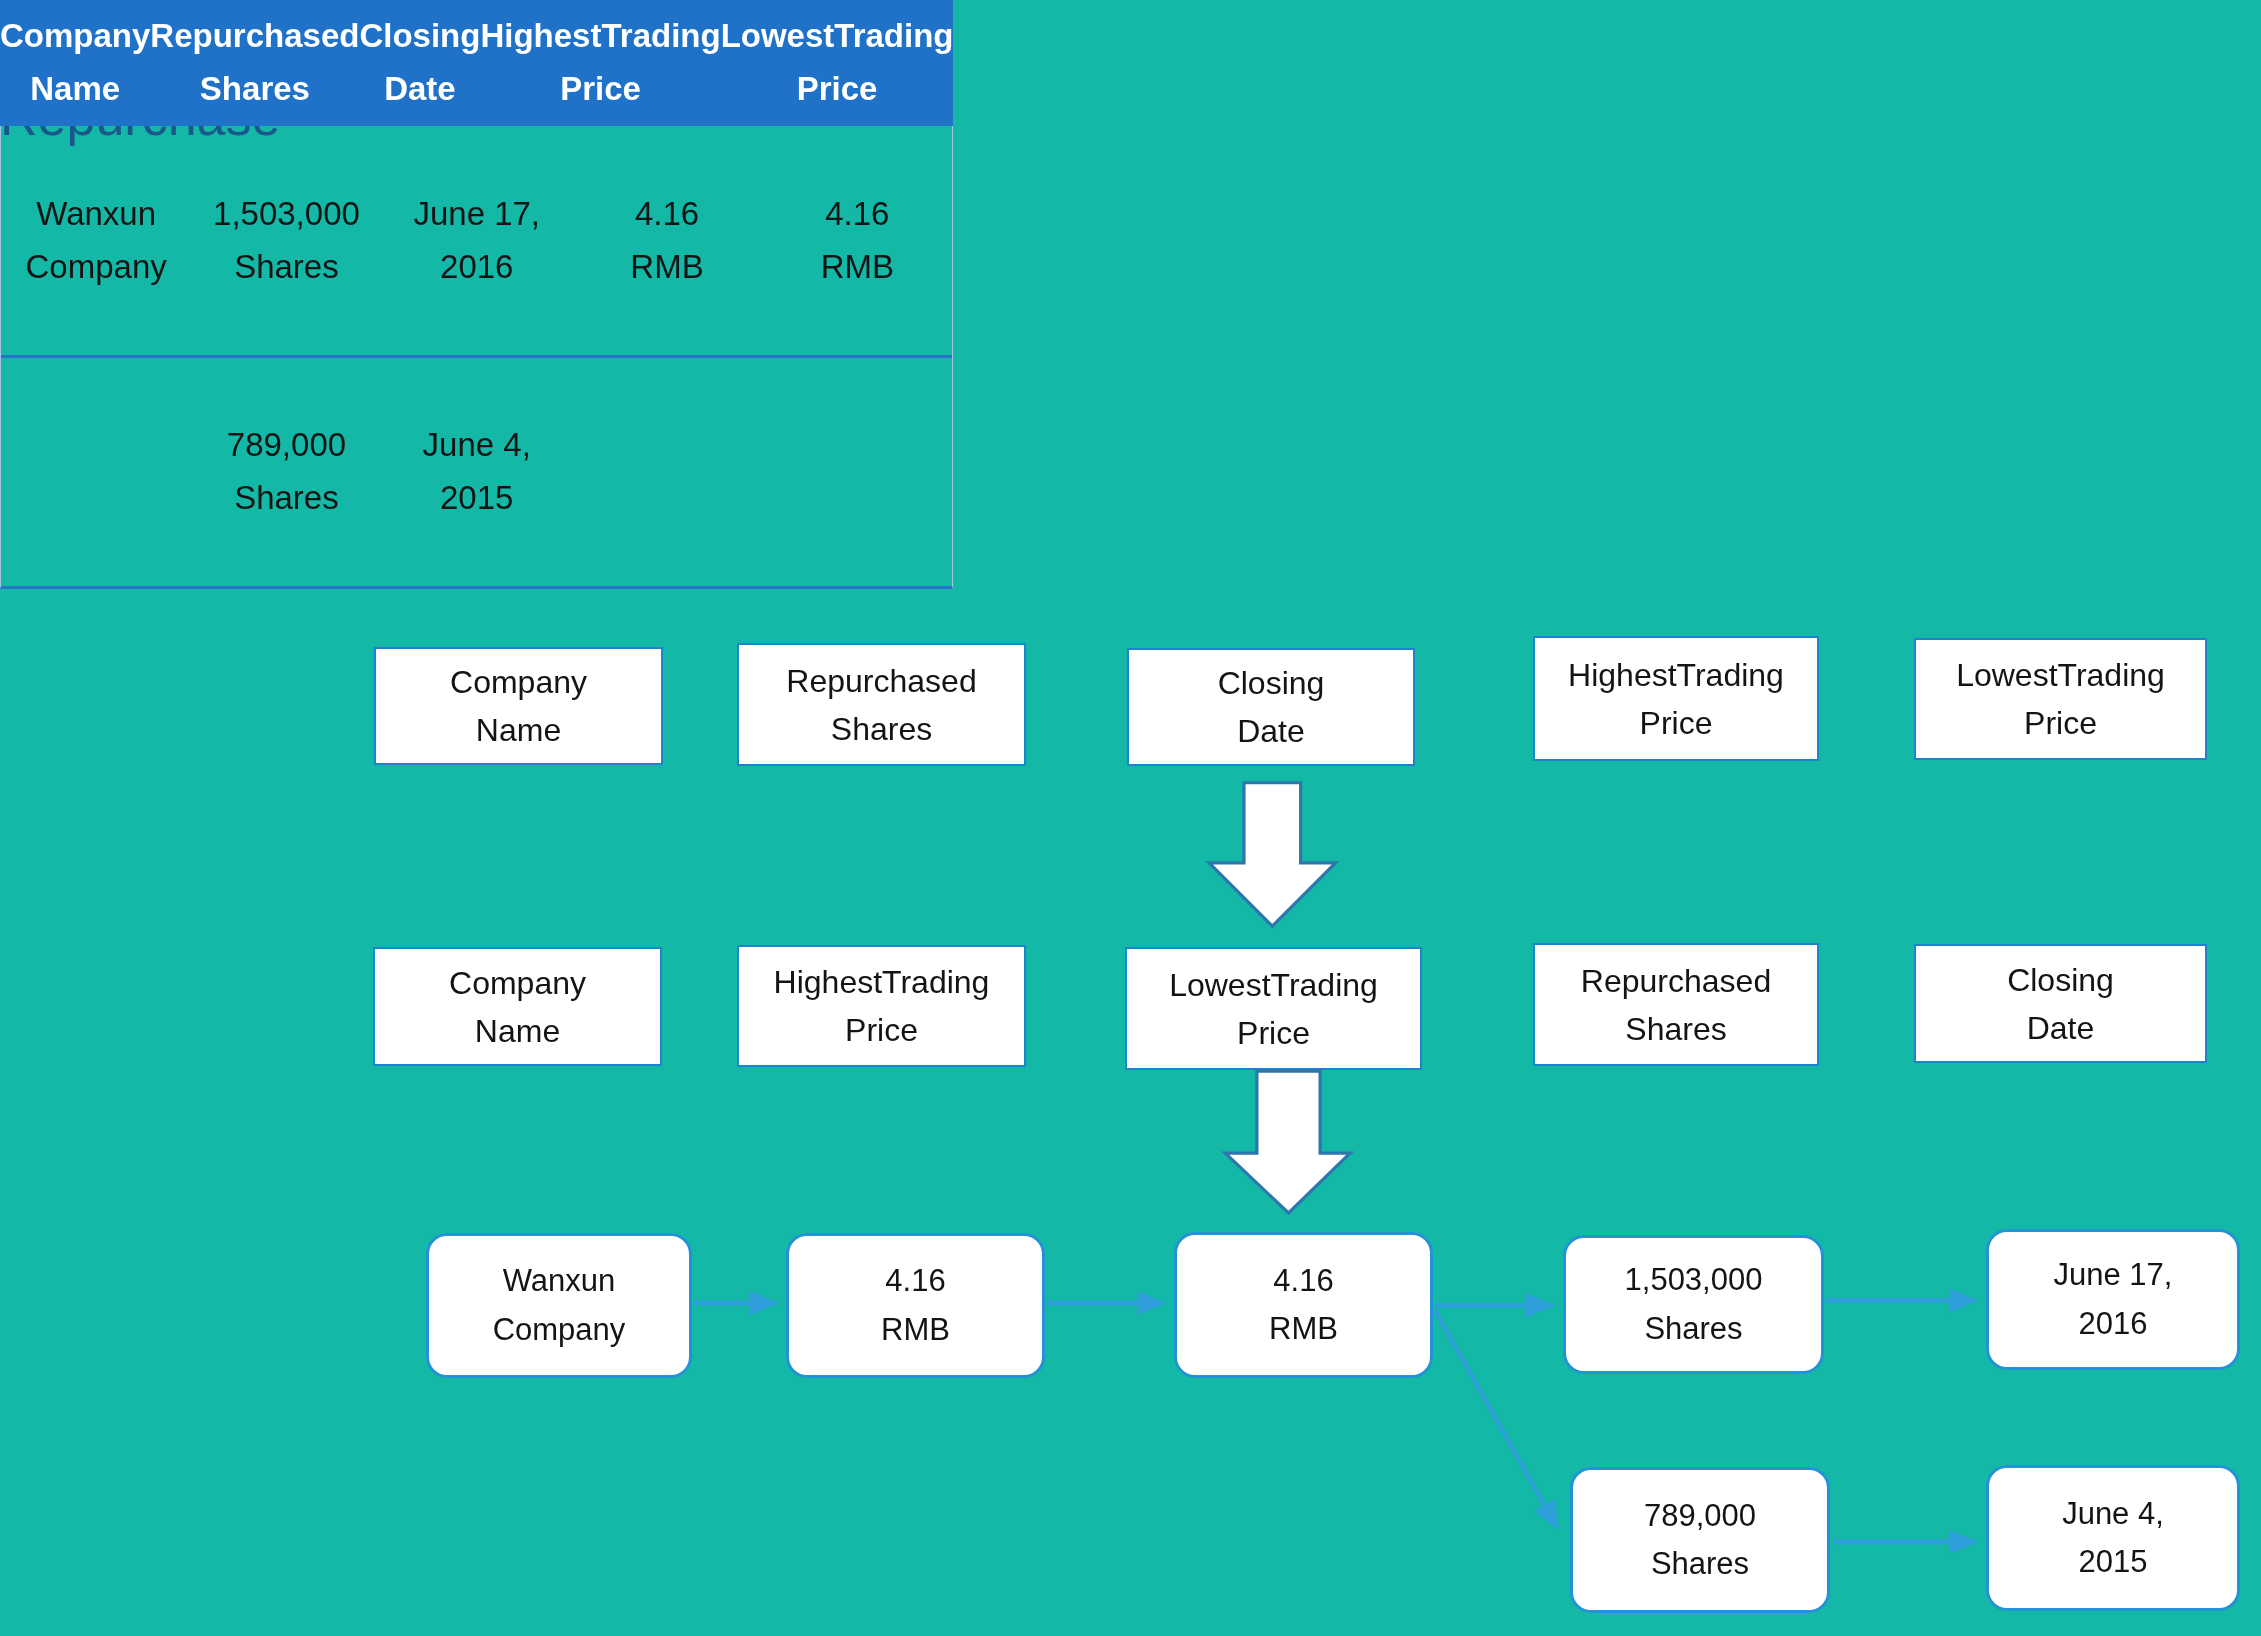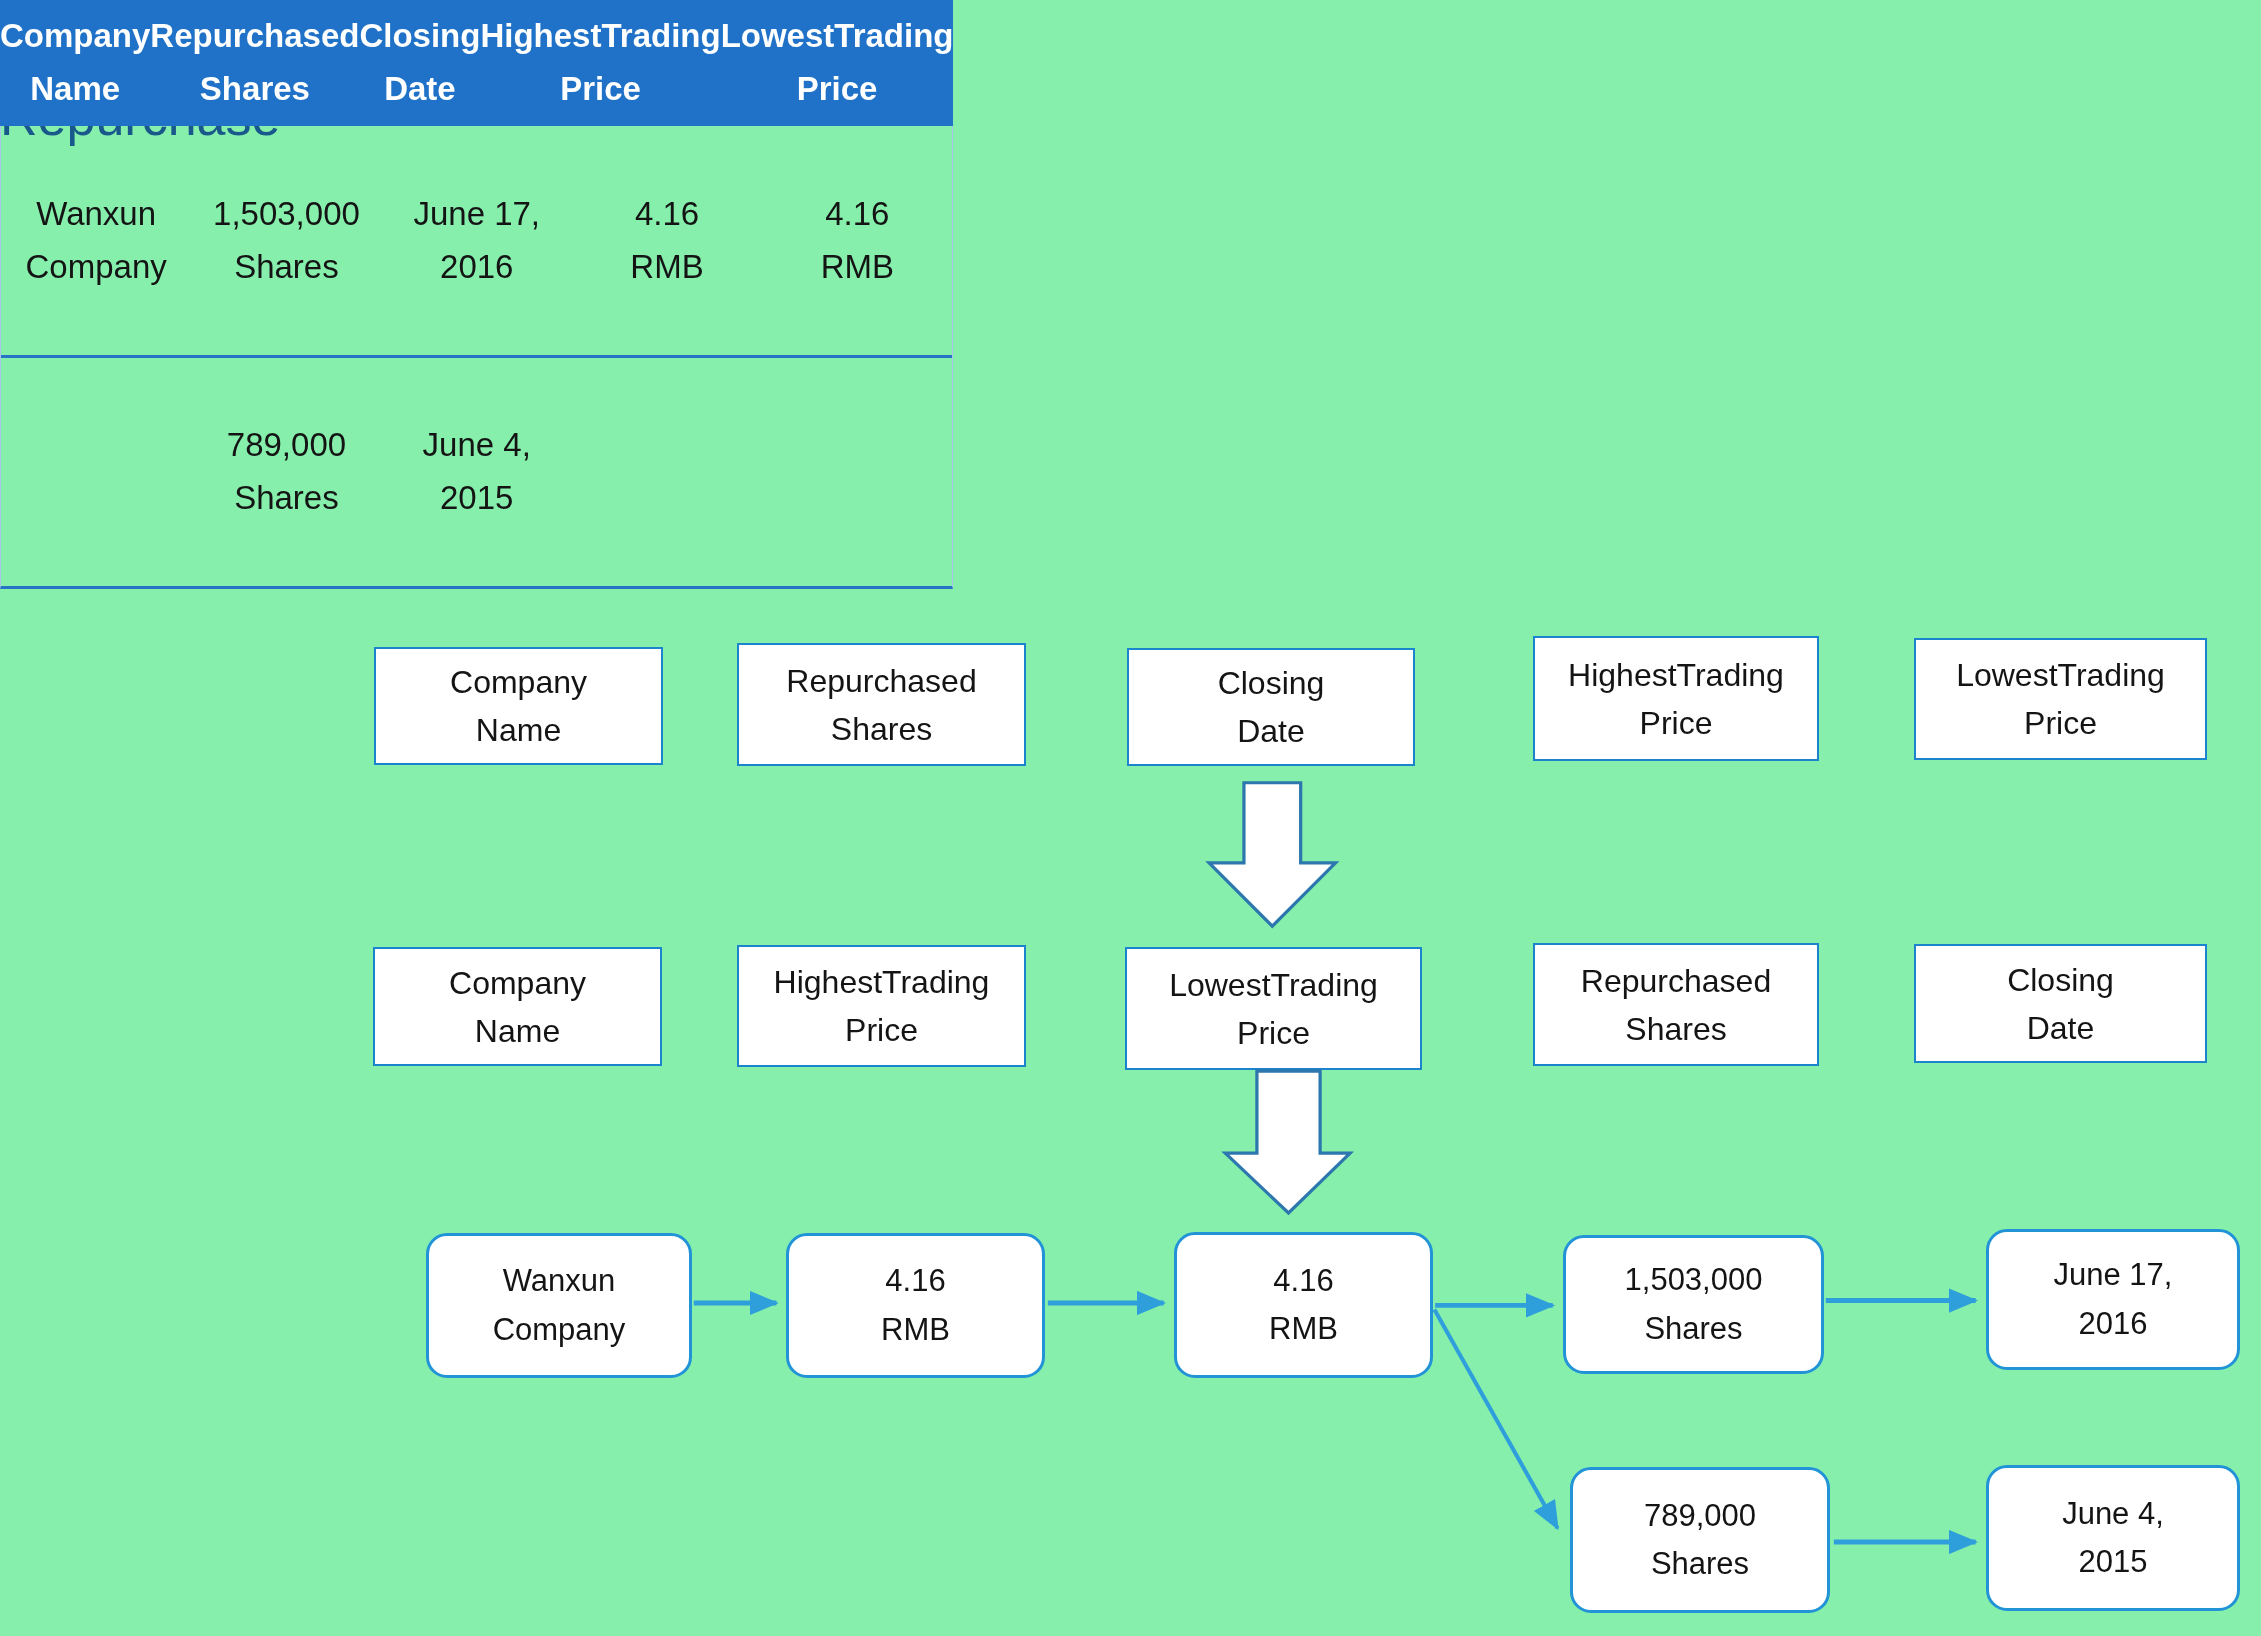--- a/index.html
+++ b/index.html
@@ -1,20 +1,20 @@
 <!DOCTYPE html>
 <html style="font-size:13px"><head>
 <meta charset="utf-8">
 <style>
   html,body{margin:0;padding:0;background:#ffffff;}
   .canvas{
     position:relative;
     width:2261px;
     height:1636px;
-    background:#86efac;
+    background:#14b8a6;
     overflow:hidden;
     font-family:"Liberation Sans",sans-serif;
     color:#141414;
   }
   .pre{white-space:pre-line;}
 
   
   .title{
     position:absolute;
     left:0; top:330; width:440;

